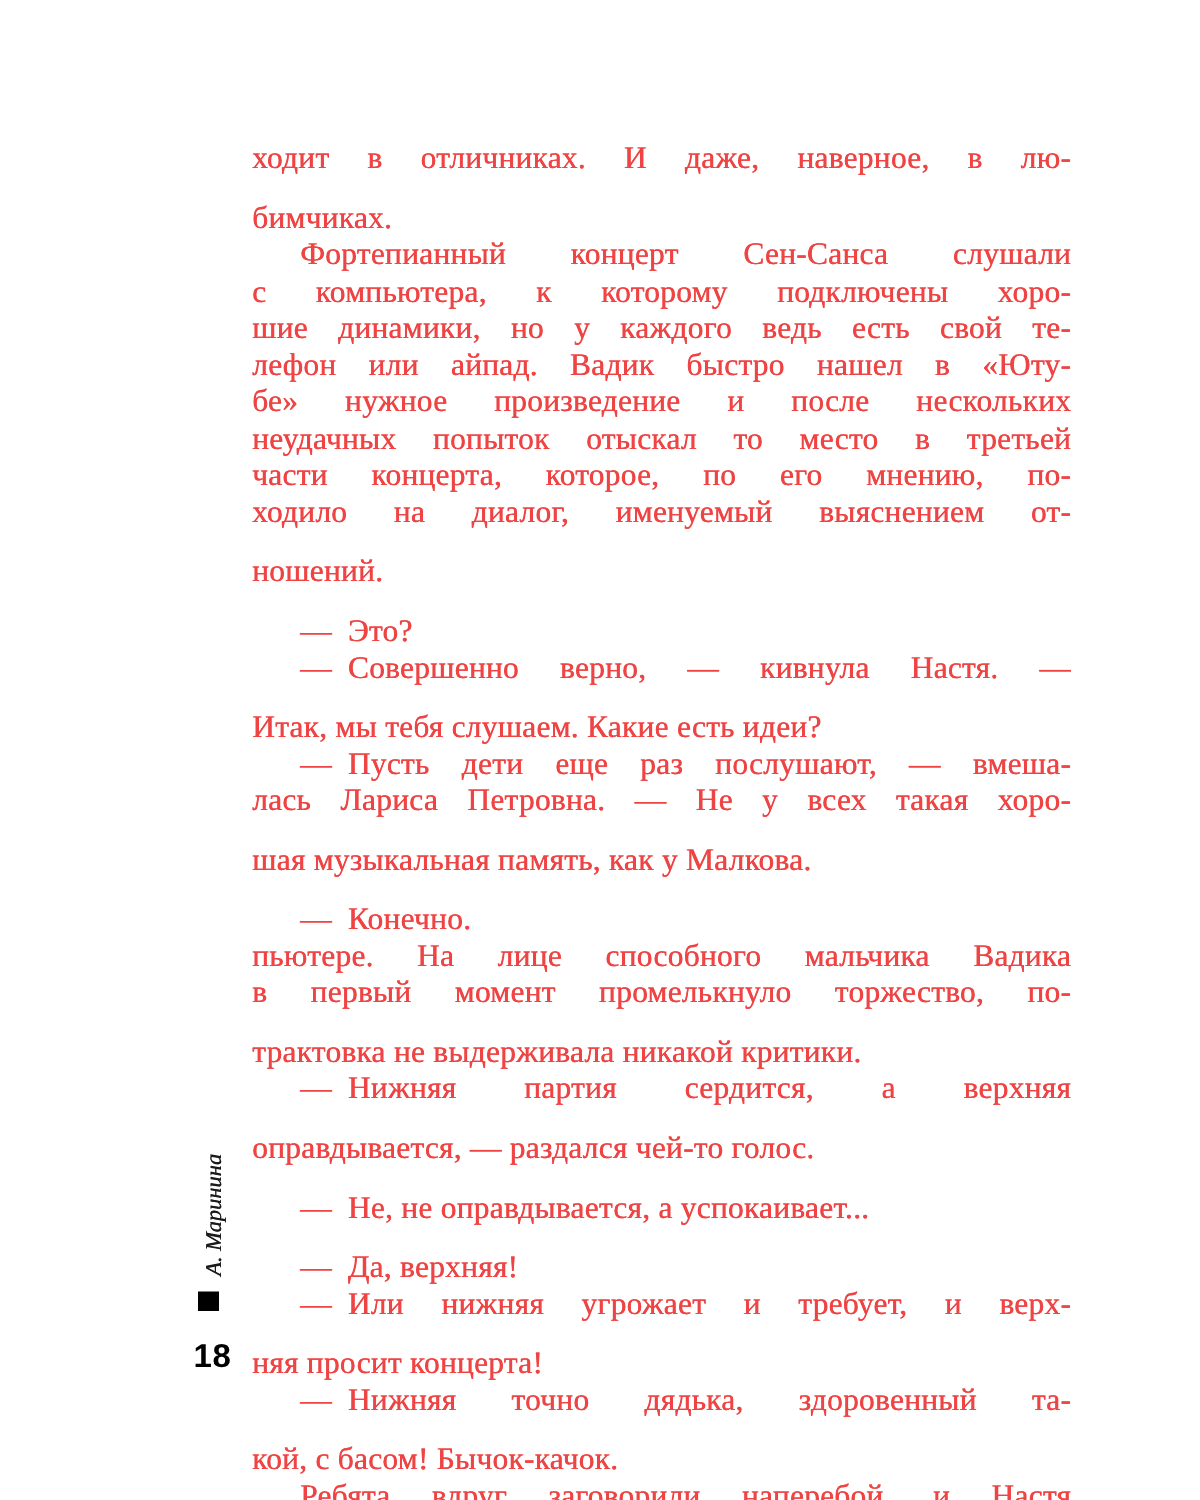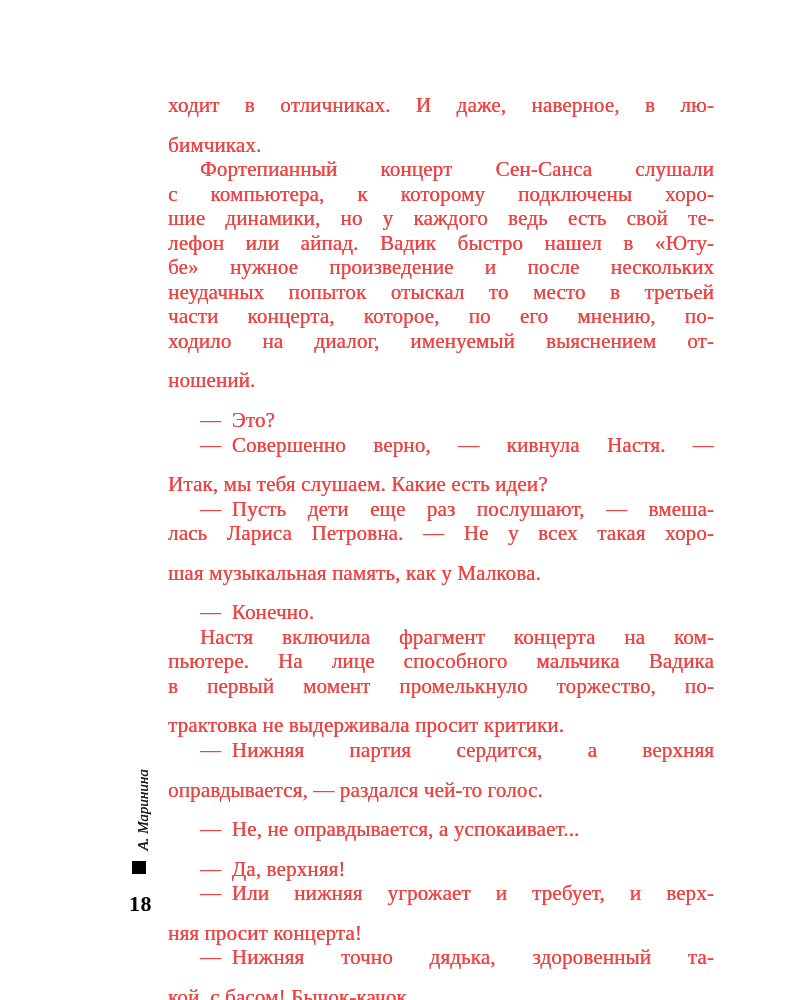--- a/index.html
+++ b/index.html
@@ -62,21 +62,21 @@
     left: 132px;
     top: 861px;
     width: 14px;
     height: 13px;
     background: #000000;
   }
   .page-number {
     position: absolute;
     left: 129px;
     top: 893px;
-    font-family: Liberation Serif, serif;
+    font-family: Liberation Sans, sans-serif;
     font-weight: bold;
     font-size: 22px;
     line-height: 22px;
     letter-spacing: 0.5px;
     color: #000000;
   }
 </style>
 </head>
 <body>
 
@@ -100,24 +100,23 @@
       <div class="line">части концерта, которое, по его мнению, по-</div>
       <div class="line">ходило на диалог, именуемый выяснением от-</div>
       <div class="line end">ношений.</div>
       <div class="line indent end">— Это?</div>
       <div class="line indent">— Совершенно верно, — кивнула Настя. —</div>
       <div class="line end">Итак, мы тебя слушаем. Какие есть идеи?</div>
       <div class="line indent">— Пусть дети еще раз послушают, — вмеша-</div>
       <div class="line">лась Лариса Петровна. — Не у всех такая хоро-</div>
       <div class="line end">шая музыкальная память, как у Малкова.</div>
       <div class="line indent end">— Конечно.</div>
-      <div class="line indent">Настя включила фрагмент концерта на ком-</div>
       <div class="line">пьютере. На лице способного мальчика Вадика</div>
       <div class="line">в первый момент промелькнуло торжество, по-</div>
-      <div class="line end">трактовка не выдерживала просит критики.</div>
+      <div class="line end">трактовка не выдерживала никакой критики.</div>
       <div class="line indent">— Нижняя партия сердится, а верхняя</div>
       <div class="line end">оправдывается, — раздался чей-то голос.</div>
       <div class="line indent end">— Не, не оправдывается, а успокаивает...</div>
       <div class="line indent end">— Да, верхняя!</div>
       <div class="line indent">— Или нижняя угрожает и требует, и верх-</div>
       <div class="line end">няя просит концерта!</div>
       <div class="line indent">— Нижняя точно дядька, здоровенный та-</div>
       <div class="line end">кой, с басом! Бычок-качок.</div>
       <div class="line indent">Ребята вдруг заговорили наперебой, и Настя</div>
     </div>

